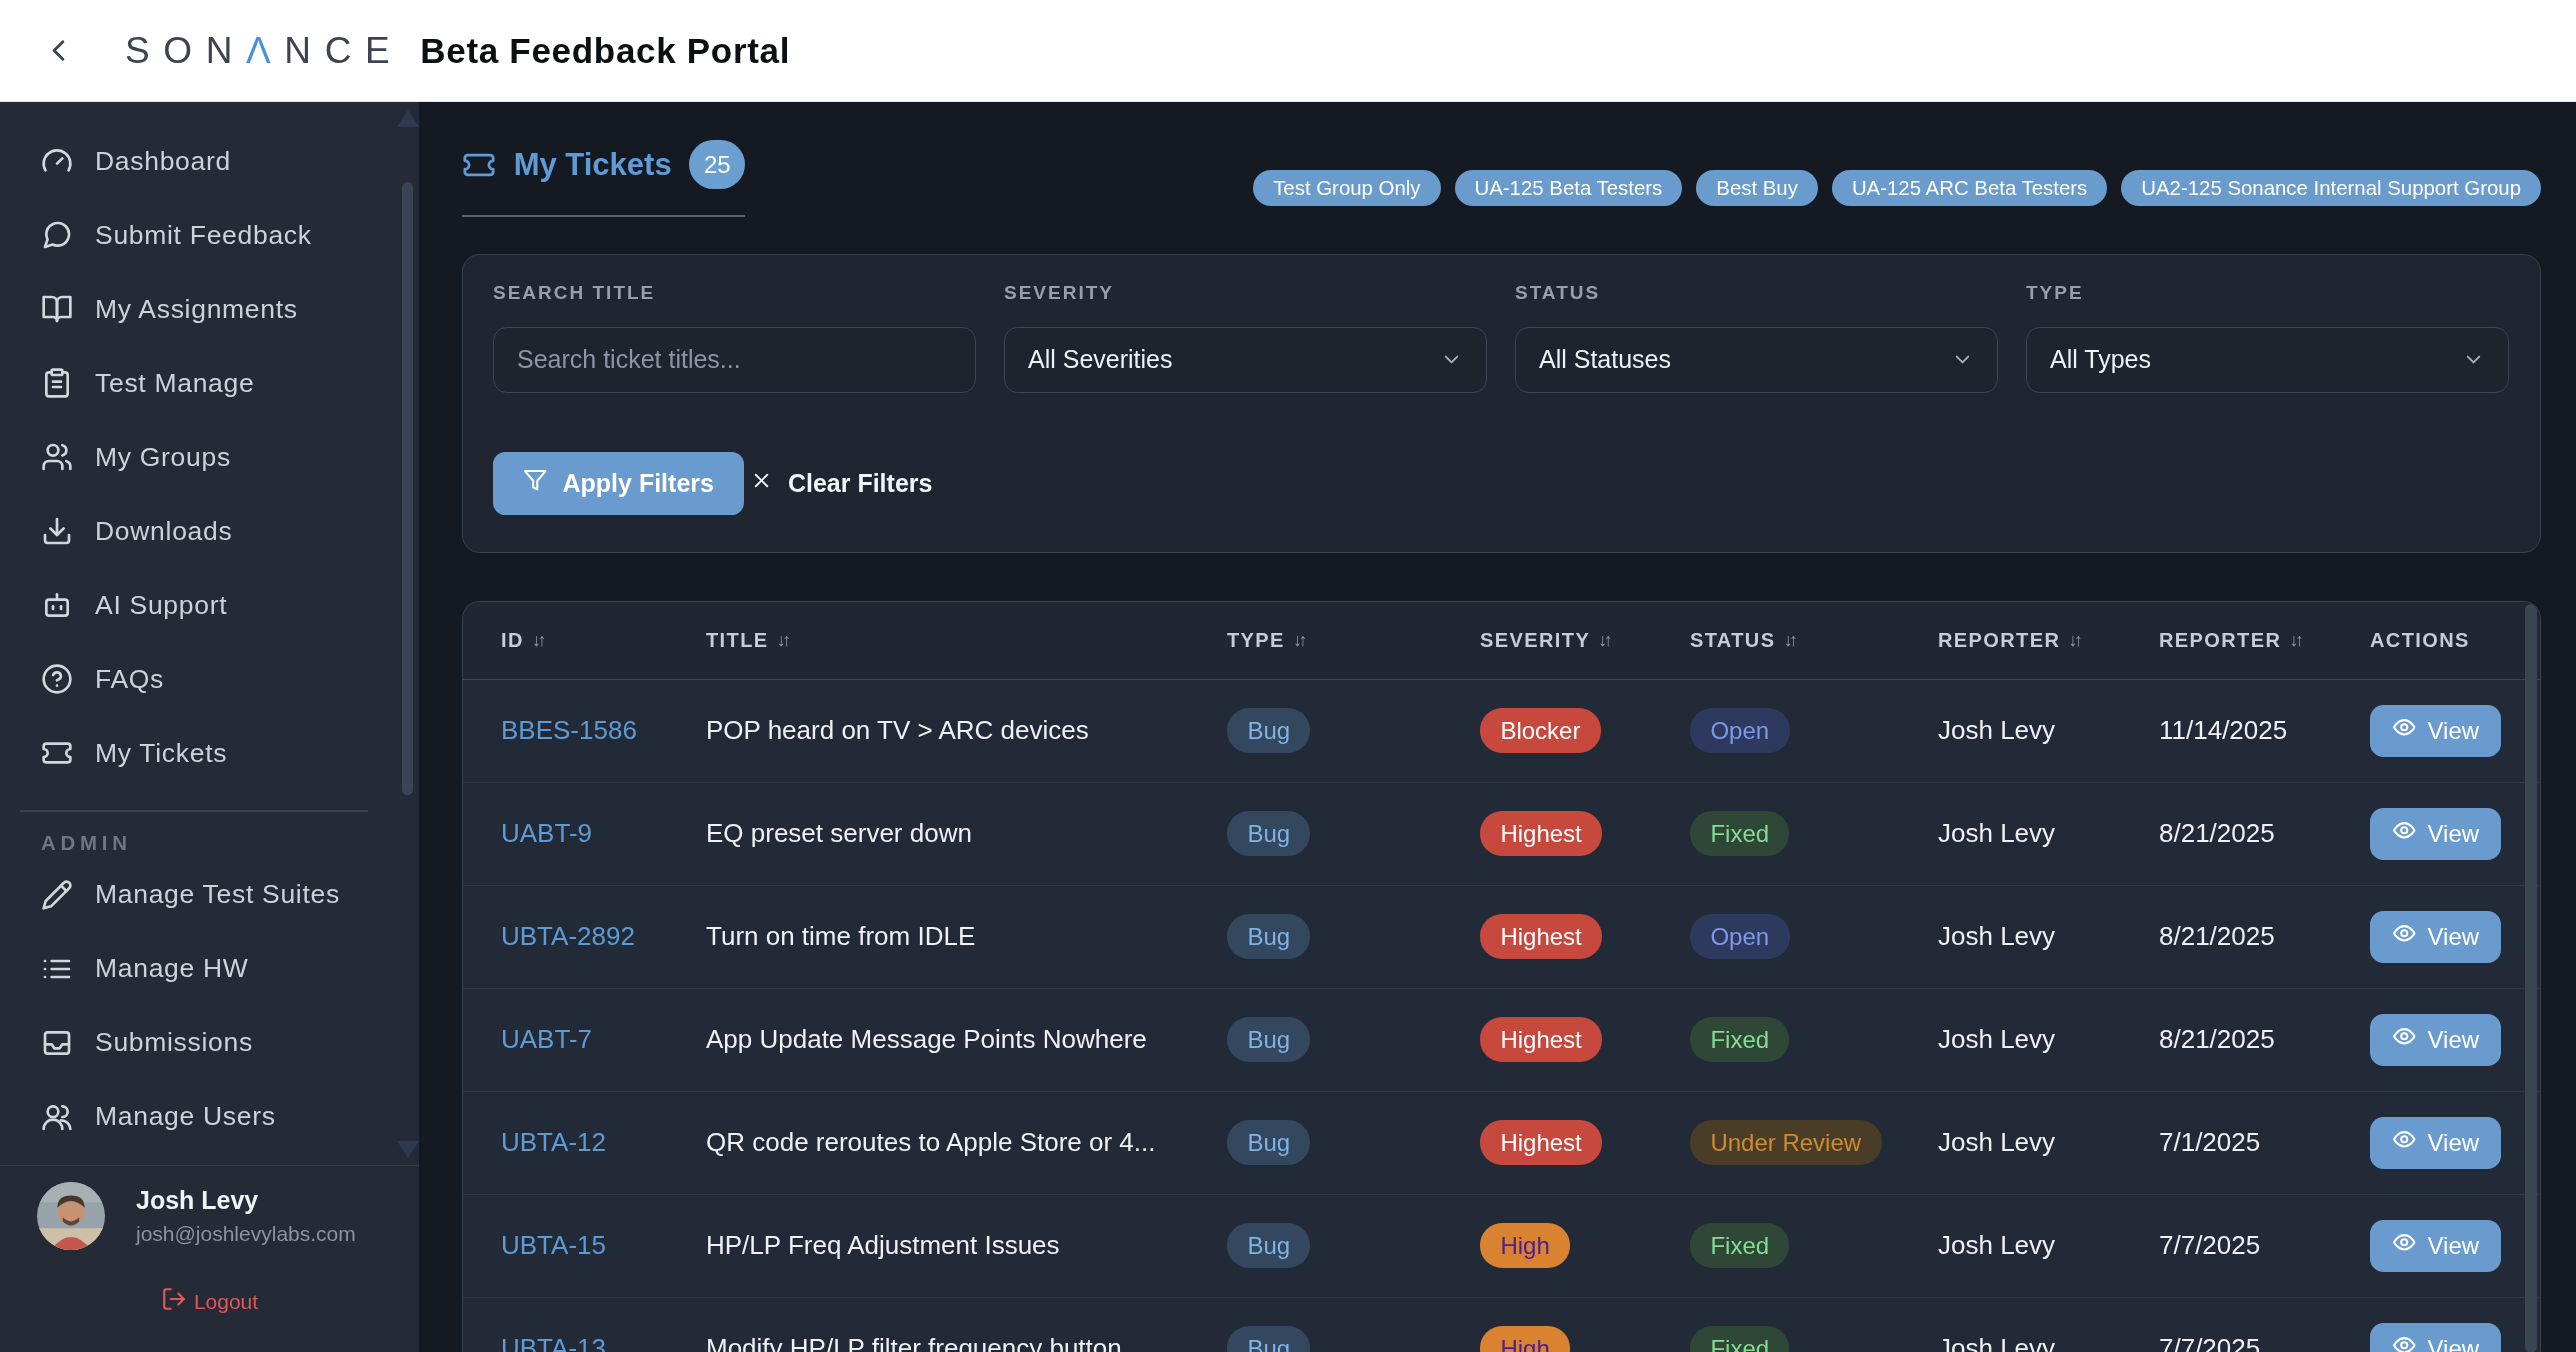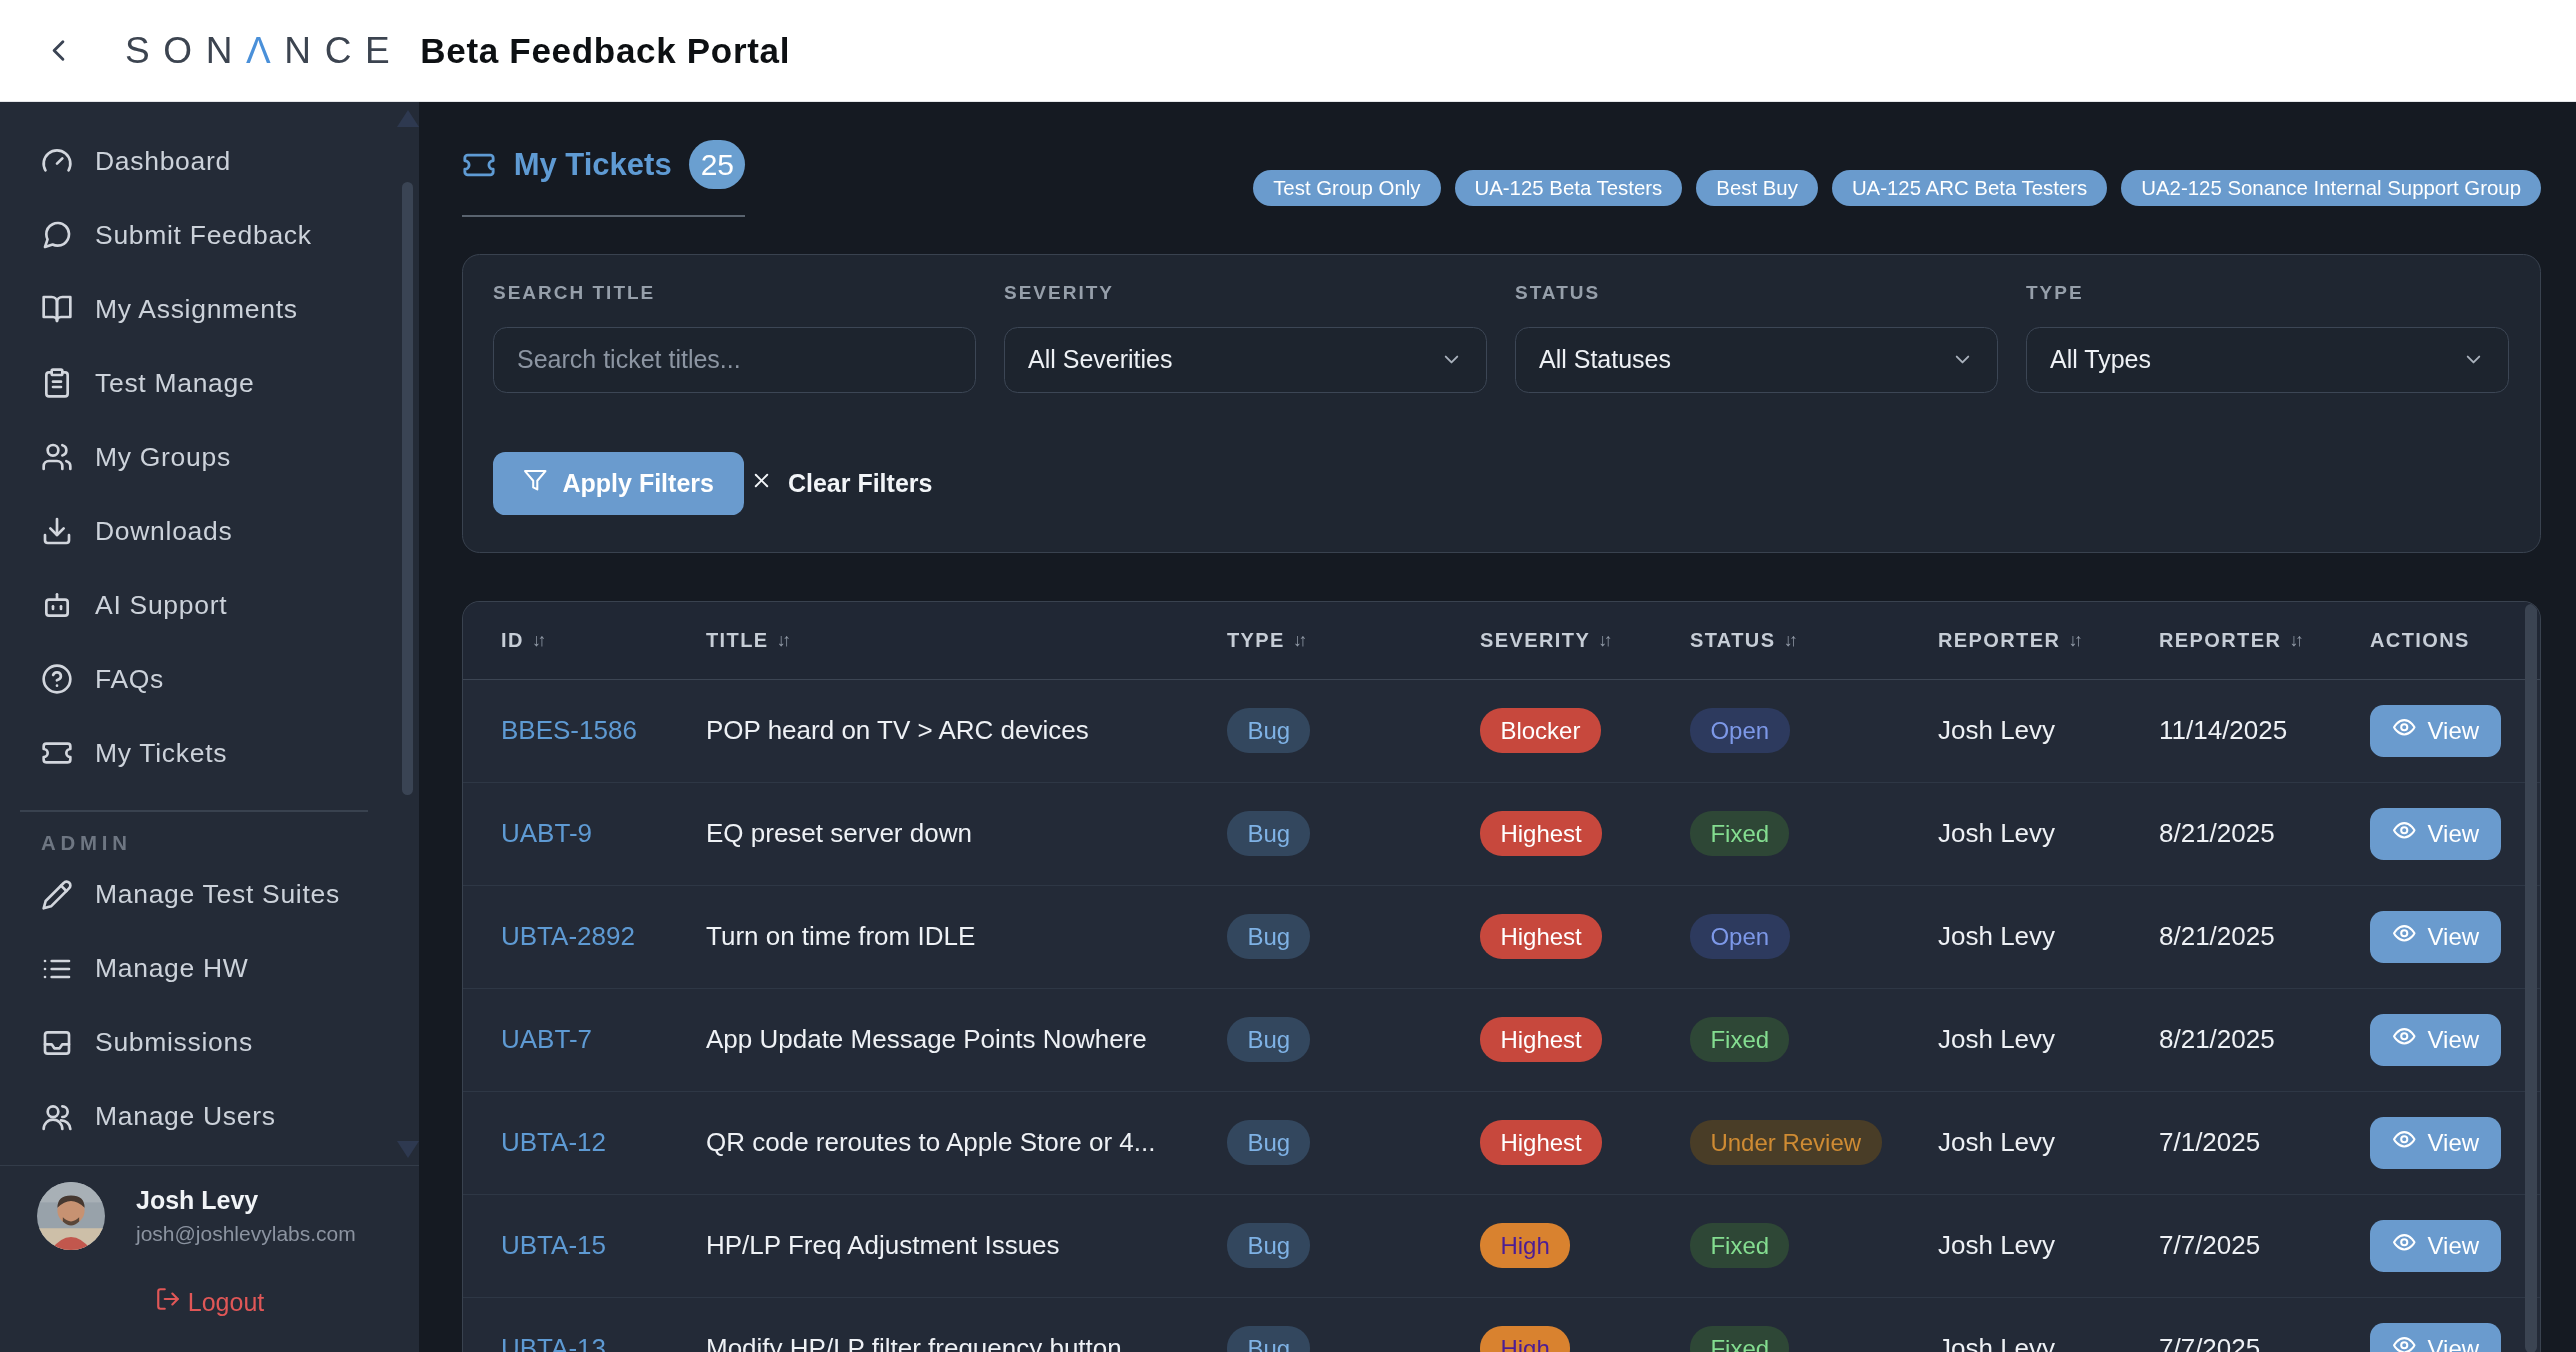--- a/index.html
+++ b/index.html
@@ -34,30 +34,30 @@
   .sb-down{position:absolute;top:1039px;left:-5.4px;width:0;height:0;
     border-left:11.6px solid transparent;border-right:11.6px solid transparent;border-top:17.7px solid #2e3950;}
   
   .profile{position:absolute;left:0;right:0;top:1063px;border-top:1.4px solid #333c49;
     padding:16.3px 0 0 37px;display:flex;align-items:center;box-sizing:border-box;}
   .avatar{width:68px;height:68px;border-radius:50%;overflow:hidden;flex-shrink:0;}
   .pinfo{margin-left:31px;}
   .pname{font-size:25px;font-weight:700;color:#f1f4f7;}
   .pemail{font-size:21px;color:#8b93a0;margin-top:6.8px;}
   .logout{position:absolute;top:1183px;left:0;right:0;display:flex;justify-content:center;align-items:center;
-    gap:7px;color:#e05757;font-size:25px;background:none;border:none;cursor:pointer;}
+    gap:7px;color:#e05757;font-size:21px;background:none;border:none;cursor:pointer;}
   .logout svg{width:26px;height:26px;}
   
   .main{flex:1;padding:0 35px 0 43px;box-sizing:border-box;}
   .title-row{display:flex;justify-content:space-between;align-items:flex-start;margin-top:38px;}
   .page-head{display:inline-flex;align-items:center;gap:17.7px;padding-bottom:26px;border-bottom:2px solid #59636f;}
   .ticket-ico{width:34px;height:34px;color:#5f9bd4;display:inline-flex;}
   .ticket-ico svg{width:34px;height:34px;}
   .page-title{font-size:31px;font-weight:600;color:#5f9bd4;white-space:nowrap;}
-  .count-badge{min-width:56px;height:49px;border-radius:27px;background:#6a9fd0;color:#fff;font-size:30px;
+  .count-badge{min-width:56px;height:49px;border-radius:27px;background:#6a9fd0;color:#fff;font-size:24px;
     display:inline-flex;align-items:center;justify-content:center;padding:0 8.2px;box-sizing:border-box;}
   .tags{display:flex;gap:14px;margin-top:30px;}
   .tag{height:36px;border-radius:18.4px;background:#6a9bcd;color:#fff;font-size:20.4px;
     display:inline-flex;align-items:center;padding:0 20px;white-space:nowrap;}
   
   .filters{margin-top:37px;background:#1f2631;border:1.4px solid #39424f;border-radius:17.7px;
     padding:27px 31px 37px 30px;box-sizing:border-box;}
   .fgrid{display:grid;grid-template-columns:repeat(4,1fr);gap:28px;}
   .flabel{font-size:19px;font-weight:700;letter-spacing:2px;color:#969faa;margin-bottom:22.5px;}
   .field{height:66px;border:1.4px solid #3c4655;border-radius:13.6px;background:#1d242e;

